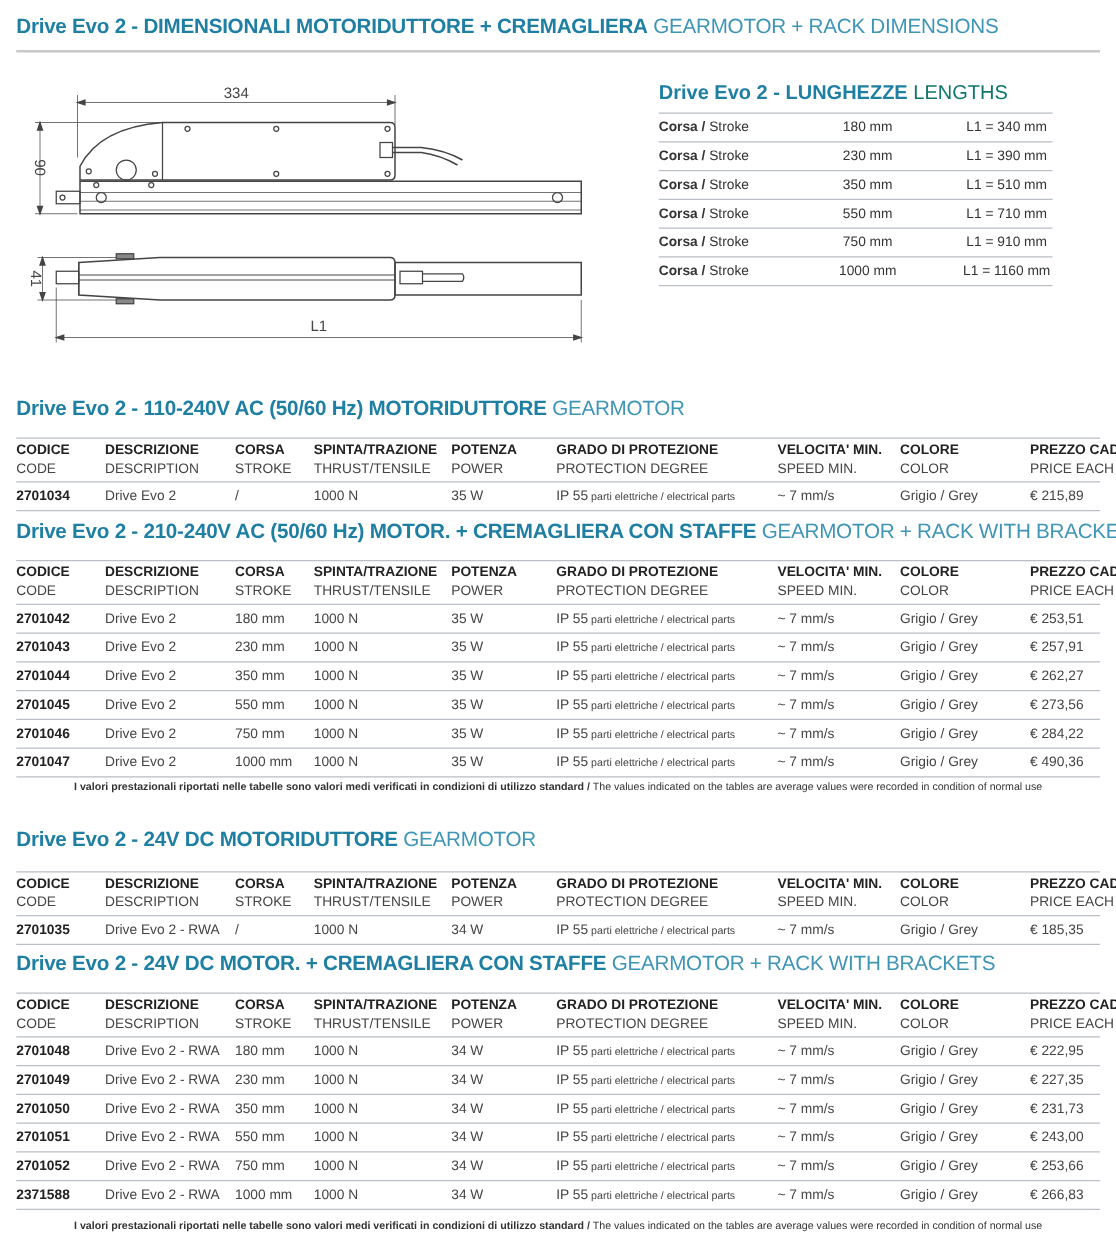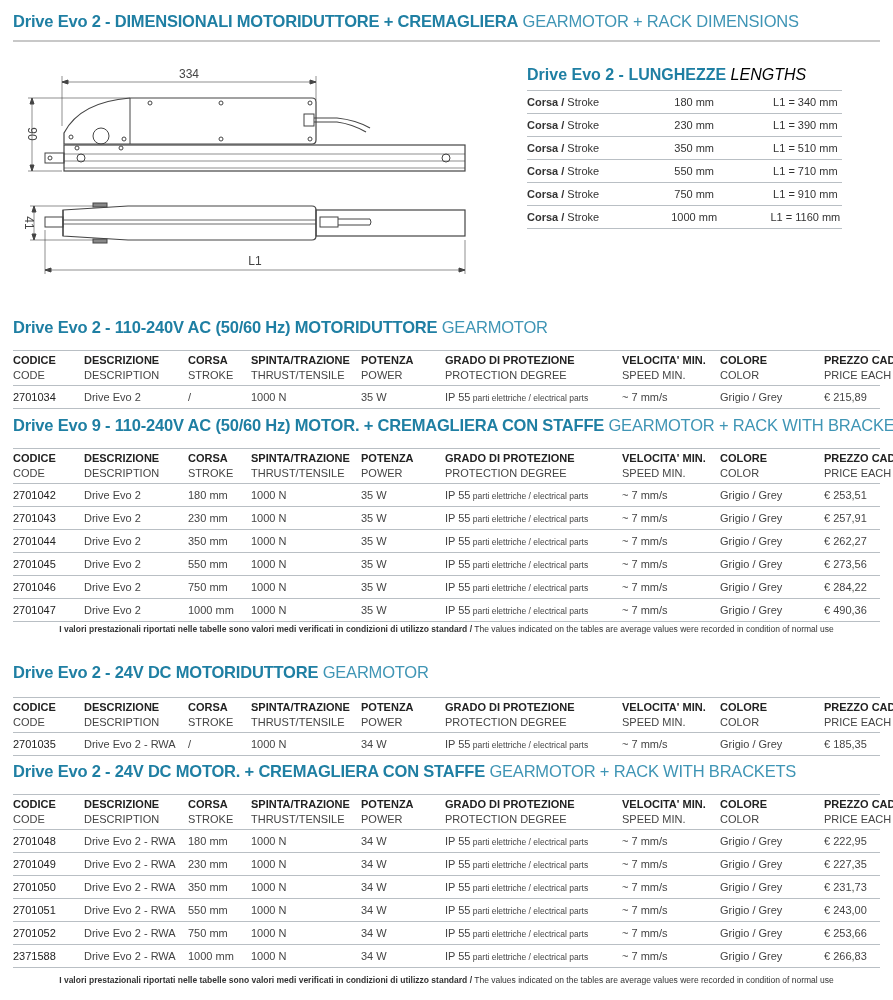--- a/index.html
+++ b/index.html
@@ -7,35 +7,35 @@
   .title{position:absolute;left:13px;font-size:16.5px;color:#2a86a8;white-space:nowrap;letter-spacing:-0.2px;}
   .title b{font-weight:bold;color:#1f7fa3;}
   .title span.light{font-weight:normal;color:#3f95b5;}
   .hr{position:absolute;left:13px;right:13px;height:2px;background:#c8c8c8;}
   
   #drawing{position:absolute;left:0;top:60px;width:500px;height:220px;}
   
   #lengths{position:absolute;left:527px;top:66px;width:315px;}
   #lengths .ltitle{font-size:16px;color:#1f7fa3;white-space:nowrap;margin-bottom:6px;}
   #lengths .ltitle b{font-weight:bold;}
-  #lengths .ltitle span{font-weight:normal;color:#000000;font-style:italic;}
+  #lengths .ltitle span{font-weight:normal;color:#0f766e;}
   .lrow{display:flex;height:22px;align-items:center;border-top:1px solid #b9bfc4;font-size:11px;color:#333;gap:36px;}
   .lrow:last-child{border-bottom:1px solid #b9bfc4;}
   .lrow .c1{width:120px;}
   .lrow .c1 b{font-weight:bold;}
   .lrow .c2{width:100px;text-align:center;}
   .lrow .c3{width:95px;text-align:center;}
   
   .ptable{position:absolute;left:13px;width:867px;font-size:11px;}
   .phead{display:flex;border-top:1px solid #b9bfc4;border-bottom:1px solid #b9bfc4;padding:2px 0 2px 0;height:30px;}
   .phead .col{line-height:15px;}
   .phead .it{font-weight:bold;color:#222;}
   .phead .en{color:#444;}
   .prow{display:flex;height:22px;align-items:center;border-bottom:1px solid #b9bfc4;color:#444;}
-  .prow .code{font-weight:normal;color:#222;}
+  .prow .code{font-weight:bold;color:#222;}
   .col{flex:none;white-space:nowrap;}
   .w1{width:71px;} .w2{width:104px;} .w3{width:63px;} .w4{width:110px;} .w5{width:68px;} .w6{width:177px;margin-left:16px;} .w7{width:98px;} .w8{width:104px;} .w9{width:72px;}
   .small{font-size:8.5px;}
   .note{position:absolute;left:0;width:893px;text-align:center;font-size:8.5px;color:#333;white-space:nowrap;}
   .note b{font-weight:bold;}
 </style>
 </head>
 <body>
 
 <div class="title" style="top:12px;">
@@ -197,21 +197,21 @@
         <div class="col w2">Drive Evo 2</div>
         <div class="col w3">/</div>
         <div class="col w4">1000 N</div>
         <div class="col w5">35 W</div>
         <div class="col w6"><span>IP 55</span><span class="small"> parti elettriche / electrical parts</span></div>
         <div class="col w7">~ 7 mm/s</div>
         <div class="col w8">Grigio / Grey</div>
         <div class="col w9">€ 215,89</div>
       </div>
     </div>
-    <div class="title" style="top: 416px;"><b>Drive Evo 9 - 110-240V AC (50/60 Hz) MOTOR. + CREMAGLIERA CON STAFFE</b> <span class="light">GEARMOTOR + RACK WITH BRACKETS</span></div>
+    <div class="title" style="top: 416px;"><b>Drive Evo 2 - 210-240V AC (50/60 Hz) MOTOR. + CREMAGLIERA CON STAFFE</b> <span class="light">GEARMOTOR + RACK WITH BRACKETS</span></div>
     <div class="ptable" style="top: 448px;">
       <div class="phead">
         <div class="col w1">
           <div class="it">CODICE</div>
           <div class="en">CODE</div>
         </div>
         <div class="col w2">
           <div class="it">DESCRIZIONE</div>
           <div class="en">DESCRIPTION</div>
         </div>

